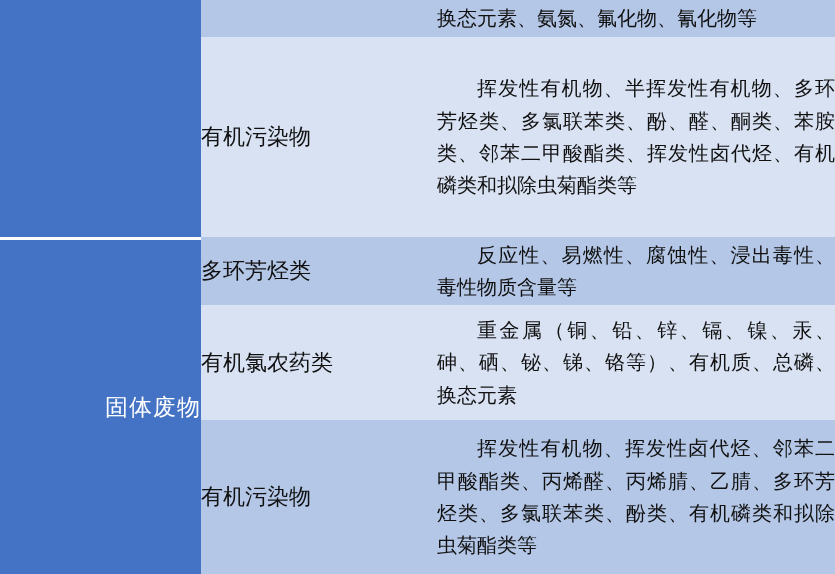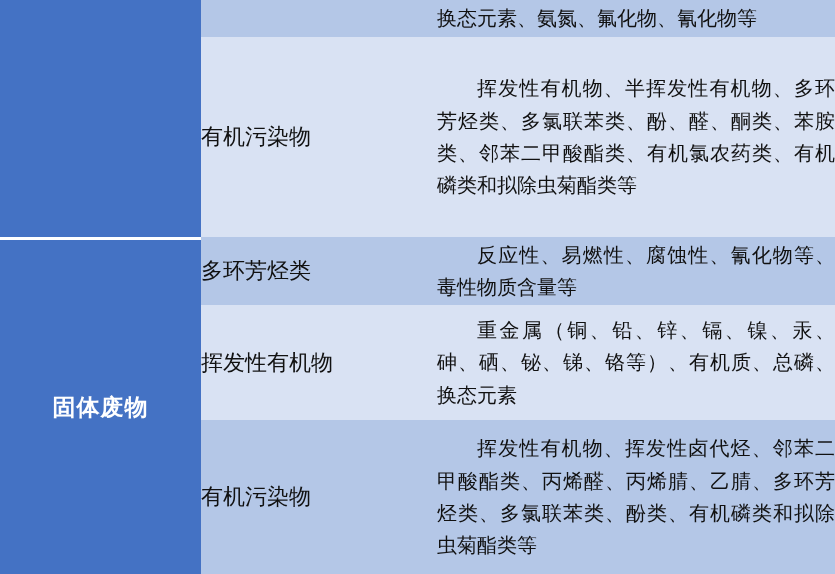--- a/index.html
+++ b/index.html
@@ -33,23 +33,23 @@
   }
   
   col.c1 { width: 201px; }
   col.c2 { width: 236px; }
   col.c3 { width: 398px; }
 
   
   .cat-cell {
     background: #4472C4;
     color: #ffffff;
-    text-align: center;
+    text-align: right;
     font-size: 23px;
-    font-weight: bold;
+    font-weight: normal;
     letter-spacing: 1px;
     border-right: 3px solid #ffffff;
   }
   .cat-cell.top-gap {
     border-top: 3px solid #ffffff;
   }
   .cat-blank {
     background: #4472C4;
     border-right: 3px solid #ffffff;
   }
@@ -95,31 +95,31 @@
     <tbody>
 
       <tr style="height:37px;">
         <td class="cat-blank" rowspan="2"></td>
         <td class="sub-cell tint-mid"></td>
         <td class="detail-cell tint-mid no-indent">换态元素、氨氮、氟化物、氰化物等</td>
       </tr>
 
       <tr style="height:200px;">
         <td class="sub-cell tint-lite">有机污染物</td>
-        <td class="detail-cell tint-lite">挥发性有机物、半挥发性有机物、多环芳烃类、多氯联苯类、酚、醛、酮类、苯胺类、邻苯二甲酸酯类、有机氯农药类、有机磷类和拟除虫菊酯类等</td>
+        <td class="detail-cell tint-lite">挥发性有机物、半挥发性有机物、多环芳烃类、多氯联苯类、酚、醛、酮类、苯胺类、邻苯二甲酸酯类、挥发性卤代烃、有机磷类和拟除虫菊酯类等</td>
       </tr>
 
       <tr style="height:68px;">
         <td class="cat-cell top-gap" rowspan="3">固体废物</td>
         <td class="sub-cell tint-mid">多环芳烃类</td>
-        <td class="detail-cell tint-mid">反应性、易燃性、腐蚀性、氰化物等、毒性物质含量等</td>
+        <td class="detail-cell tint-mid">反应性、易燃性、腐蚀性、浸出毒性、毒性物质含量等</td>
       </tr>
 
       <tr style="height:115px;">
-        <td class="sub-cell tint-lite">挥发性有机物</td>
+        <td class="sub-cell tint-lite">有机氯农药类</td>
         <td class="detail-cell tint-lite">重金属（铜、铅、锌、镉、镍、汞、砷、硒、铋、锑、铬等）、有机质、总磷、换态元素</td>
       </tr>
 
       <tr class="lastrow" style="height:154px;">
         <td class="sub-cell tint-mid">有机污染物</td>
         <td class="detail-cell tint-mid">挥发性有机物、挥发性卤代烃、邻苯二甲酸酯类、丙烯醛、丙烯腈、乙腈、多环芳烃类、多氯联苯类、酚类、有机磷类和拟除虫菊酯类等</td>
       </tr>
     </tbody>
   </table>
 </div>

